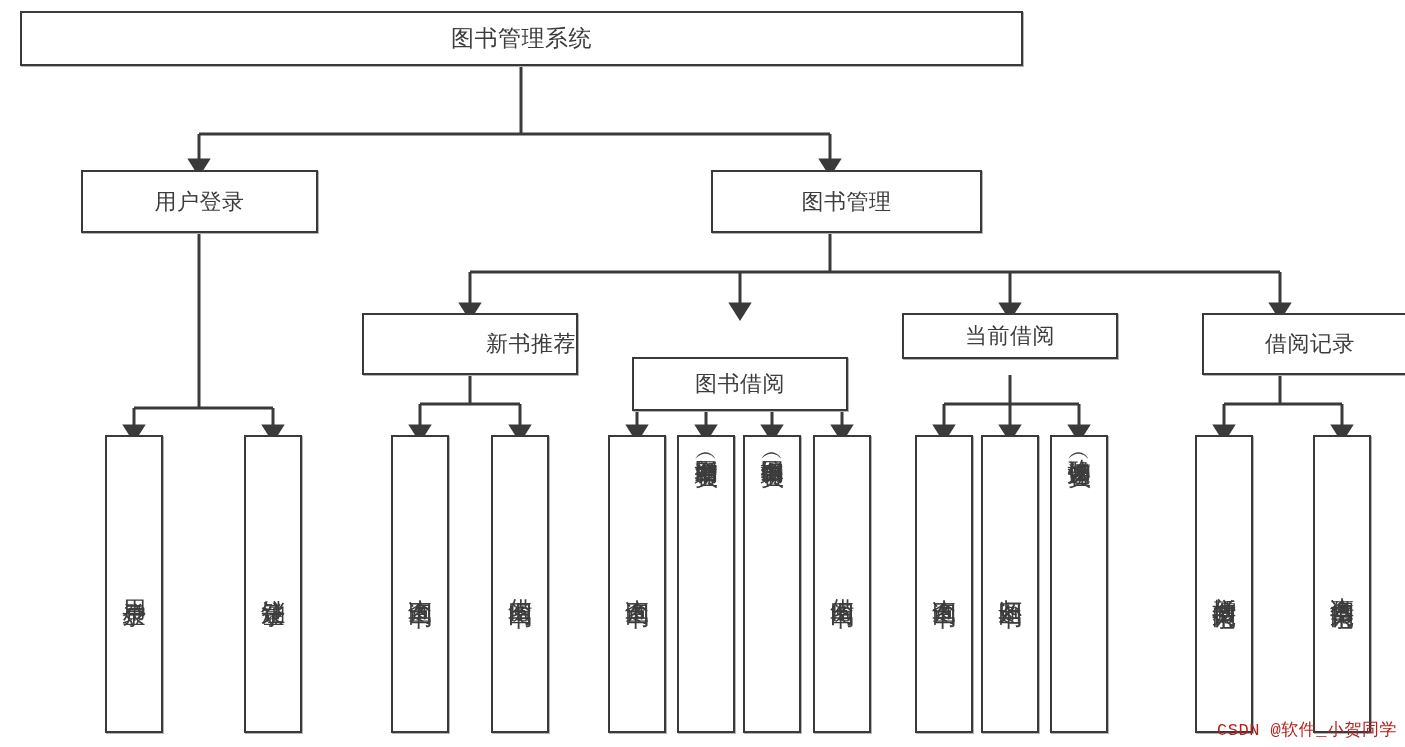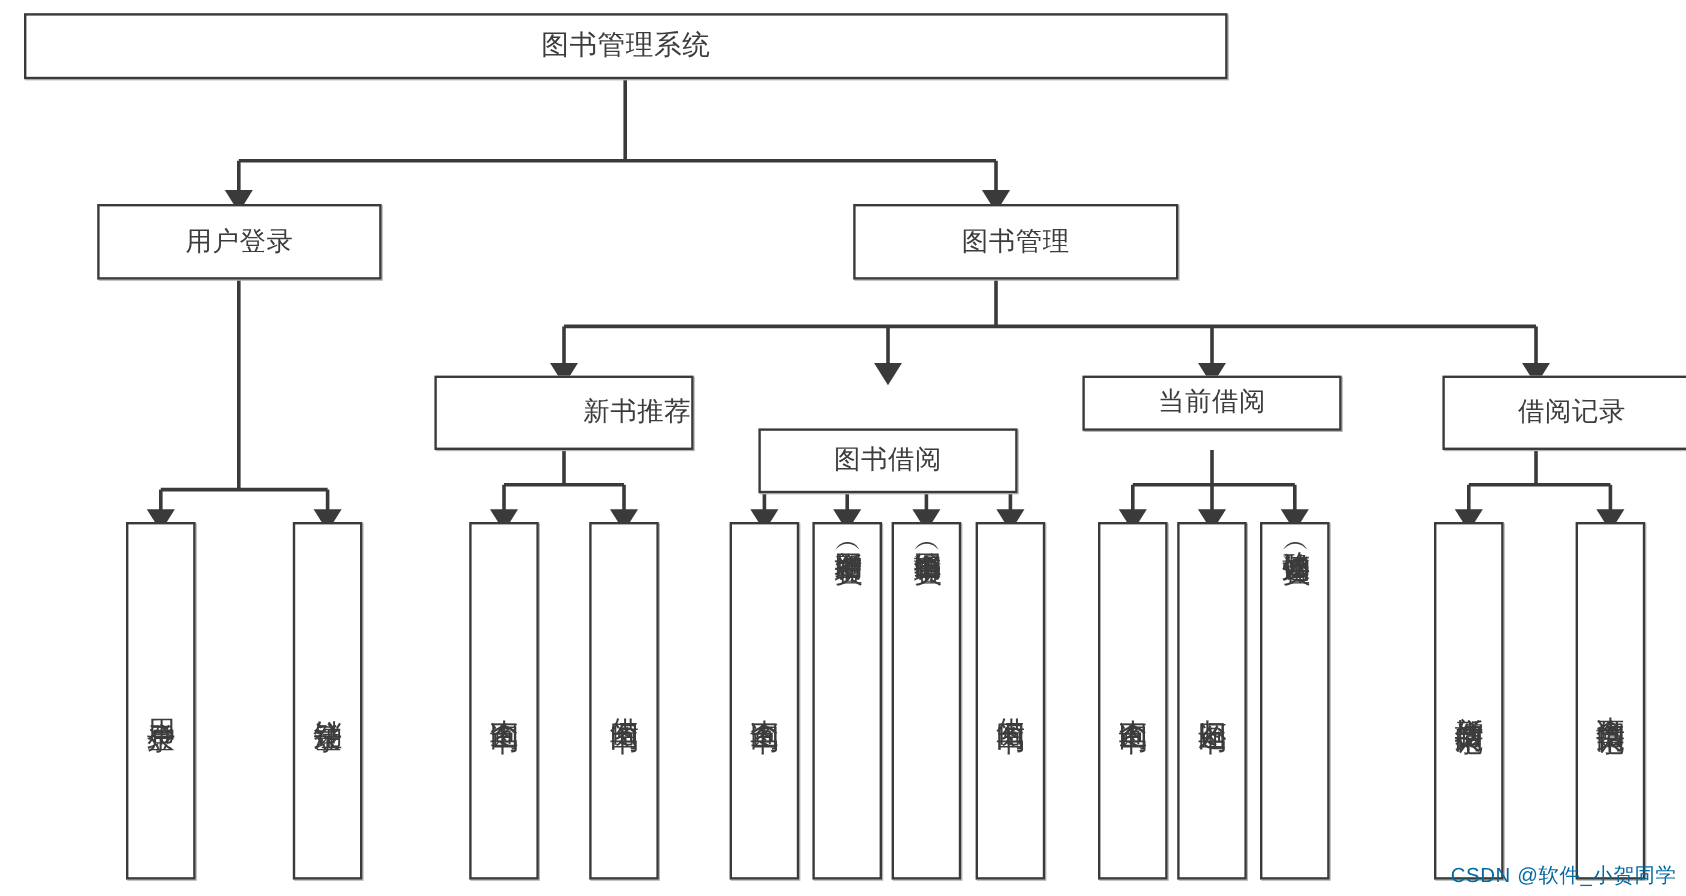--- a/index.html
+++ b/index.html
@@ -73,24 +73,24 @@
   }
   .node.v.center {
     align-items: center;
     padding-top: 0;
   }
   #watermark {
     position: absolute;
     right: 8px;
     bottom: 6px;
     font-size: 17px;
-    color: #0369a1;
+    color: #b91c1c;
     letter-spacing: 0.5px;
     white-space: nowrap;
-    font-family: Liberation Sans, sans-serif;
+    font-family: Liberation Mono, monospace;
   }
 </style>
 </head>
 <body>
 
 <div id="diagram-root">
 
   <svg id="edge-layer" viewBox="0 0 1405 747" width="1405" height="747" xmlns="http://www.w3.org/2000/svg">
     <defs>
       <marker id="arrowhead" markerWidth="9" markerHeight="9" refX="1.2" refY="4.5" orient="auto" markerUnits="strokeWidth">

